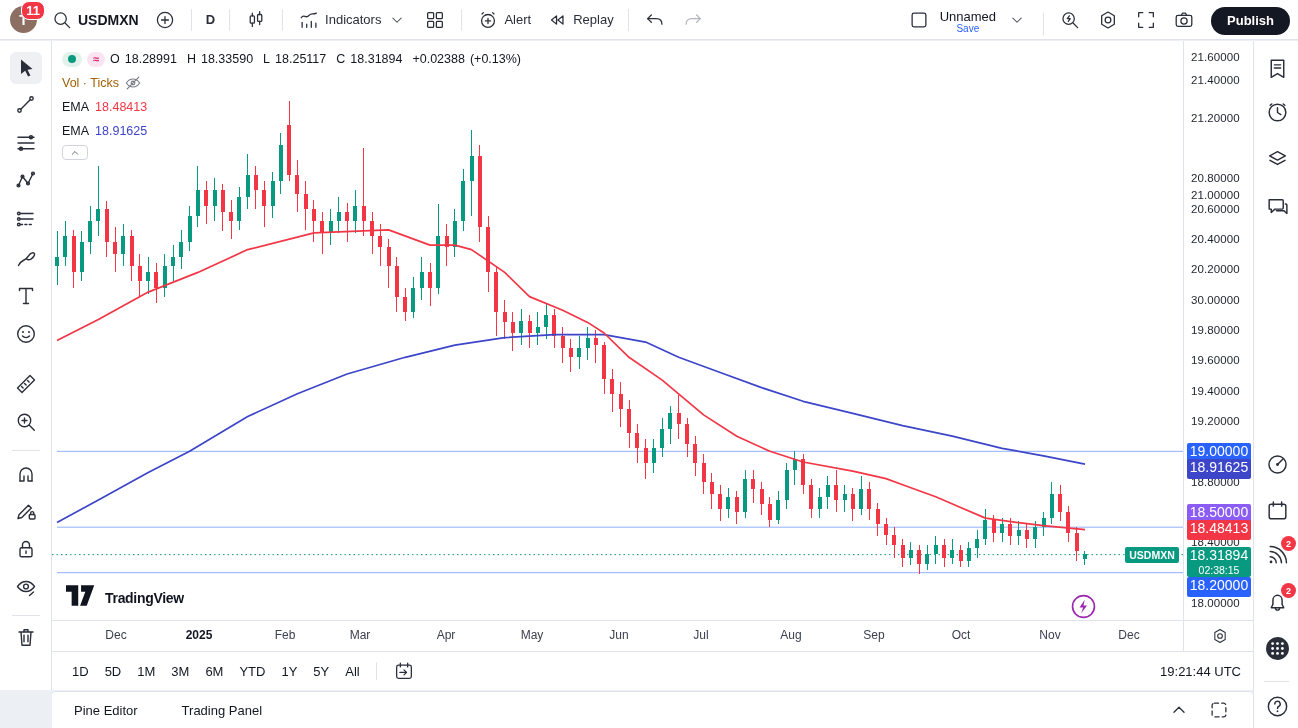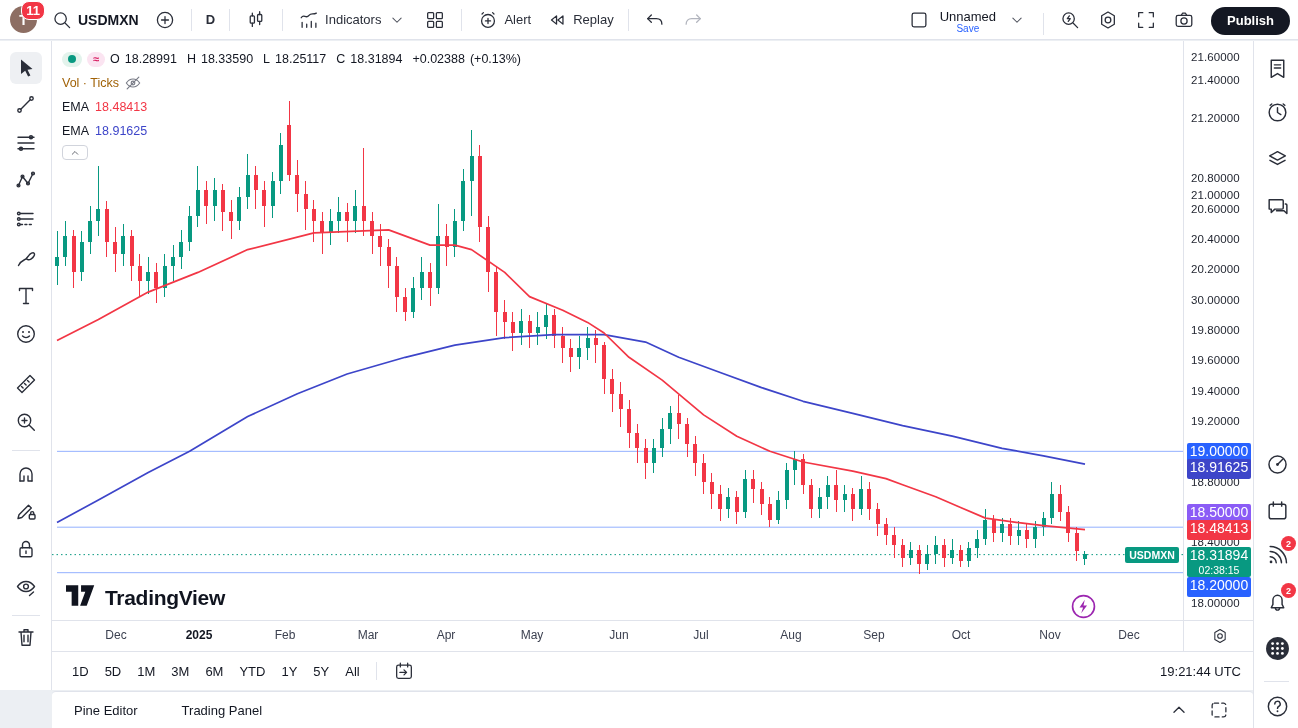--- a/index.html
+++ b/index.html
@@ -67,21 +67,21 @@
   .ohlc span { margin-right:5px; }
   #vol-row { color:#a16207; }
   #vol-row .ic { width:20px; height:20px; color:#787b86; margin-left:4px; }
   .ema-val { margin-left:6px; }
   #collapse-btn { width:26px; height:15px; border:1px solid #d1d4dc; border-radius:4px; background:#fff; display:flex; align-items:center; justify-content:center; color:#787b86; cursor:pointer; margin-top:4px; }
   #collapse-btn svg { width:12px; height:12px; }
 
   
   #watermark { position:absolute; left:14px; top:544px; display:flex; align-items:center; gap:7px; color:#10141f; }
   #watermark .mark svg { width:32px; height:21px; }
-  #watermark .brand { font-size:21px; font-weight:700; letter-spacing:-0.3px; }
+  #watermark .brand { font-size:14px; font-weight:700; letter-spacing:-0.3px; }
 
   #bolt-circle { position:absolute; left:1019px; top:553px; width:25px; height:25px; cursor:pointer; }
 
   
   #bottom-bar { left:52px; top:691px; width:1201px; height:37px; border-top:1px solid #e0e3eb; border-radius:4px 4px 0 0; display:flex; align-items:center; padding:0 22px; }
   .bb-tab { font-size:13px; color:#131722; margin-right:44px; cursor:pointer; }
   #bb-right { margin-left:auto; display:flex; align-items:center; gap:16px; color:#50535e; }
   #bb-right .ic { cursor:pointer; }
 </style>
 </head>
@@ -770,21 +770,21 @@
         <div class="axis-label" style="top: 479px; background: rgb(242, 54, 69);">18.48413</div>
         <div class="axis-label" style="top: 506px; background: rgb(8, 153, 129);">18.31894</div>
         <div class="axis-label small" style="top: 522px; background: rgb(8, 153, 129);">02:38:15</div>
         <div class="axis-label" style="top: 536px; background: rgb(41, 98, 255);">18.20000</div>
       </div>
     <div id="symbol-tag" style="left: 1073px; top: 506px;">USDMXN</div>
     <div id="time-axis">
         <div class="month" style="left: 64px;">Dec</div>
         <div class="month year" style="left: 147px;">2025</div>
         <div class="month" style="left: 233px;">Feb</div>
-        <div class="month" style="left: 316px;">Mar</div>
+        <div class="month" style="left: 308px;">Mar</div>
         <div class="month" style="left: 394px;">Apr</div>
         <div class="month" style="left: 480px;">May</div>
         <div class="month" style="left: 567px;">Jun</div>
         <div class="month" style="left: 649px;">Jul</div>
         <div class="month" style="left: 739px;">Aug</div>
         <div class="month" style="left: 822px;">Sep</div>
         <div class="month" style="left: 909px;">Oct</div>
         <div class="month" style="left: 998px;">Nov</div>
         <div class="month" style="left: 1077px;">Dec</div>
       </div>

